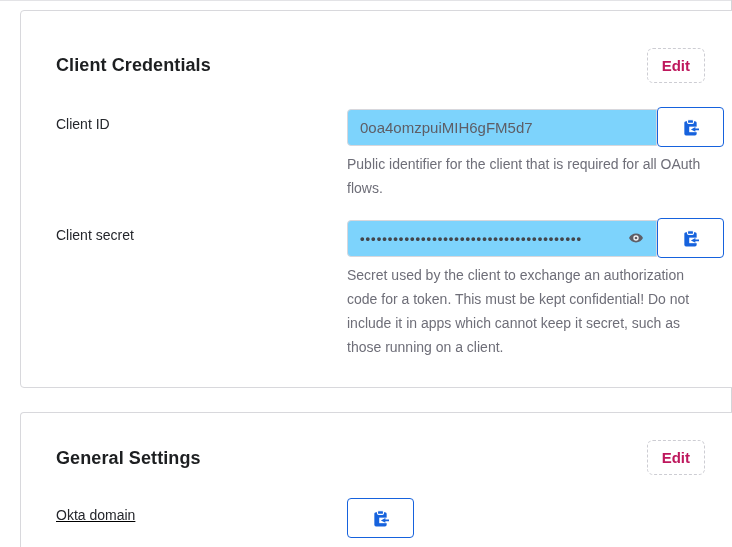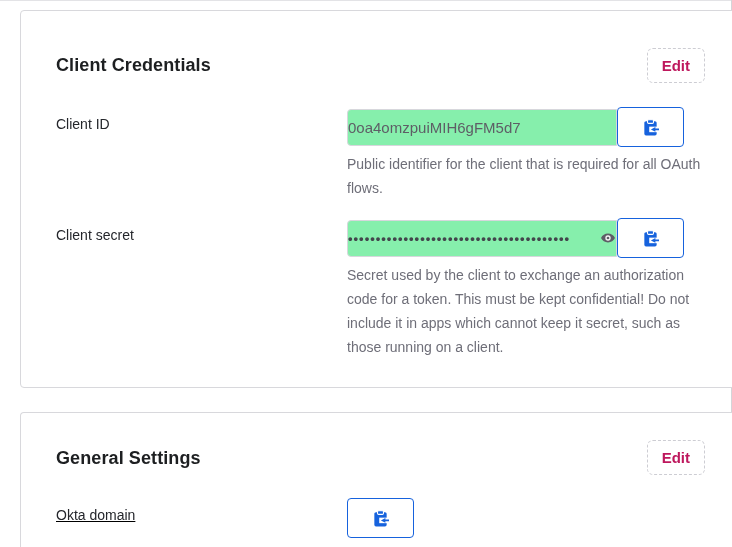--- a/index.html
+++ b/index.html
@@ -61,27 +61,27 @@
     flex:none;
     padding-top:9px;
     font-size:14px;
     color:#24262b;
   }
   .field-col { width:380px; flex:none; }
   .field-line { display:flex; align-items:center; }
 
   .value-box {
     box-sizing:border-box;
-    width:270px; height:37px;
+    width:310px; height:37px;
     flex:none;
-    background:#86efac;
+    background:#7dd3fc;
     border:1px solid #d7d7dc;
     border-radius:4px 0 0 4px;
     display:flex; align-items:center;
-    padding:0 0;
+    padding:0 12px;
     font-size:15px;
     color:#5e5e66;
     overflow:hidden;
     white-space:nowrap;
   }
   .value-box.masked { justify-content:space-between; }
   .dots {
     font-size:13px;
     font-weight:bold;
     letter-spacing:1px;

